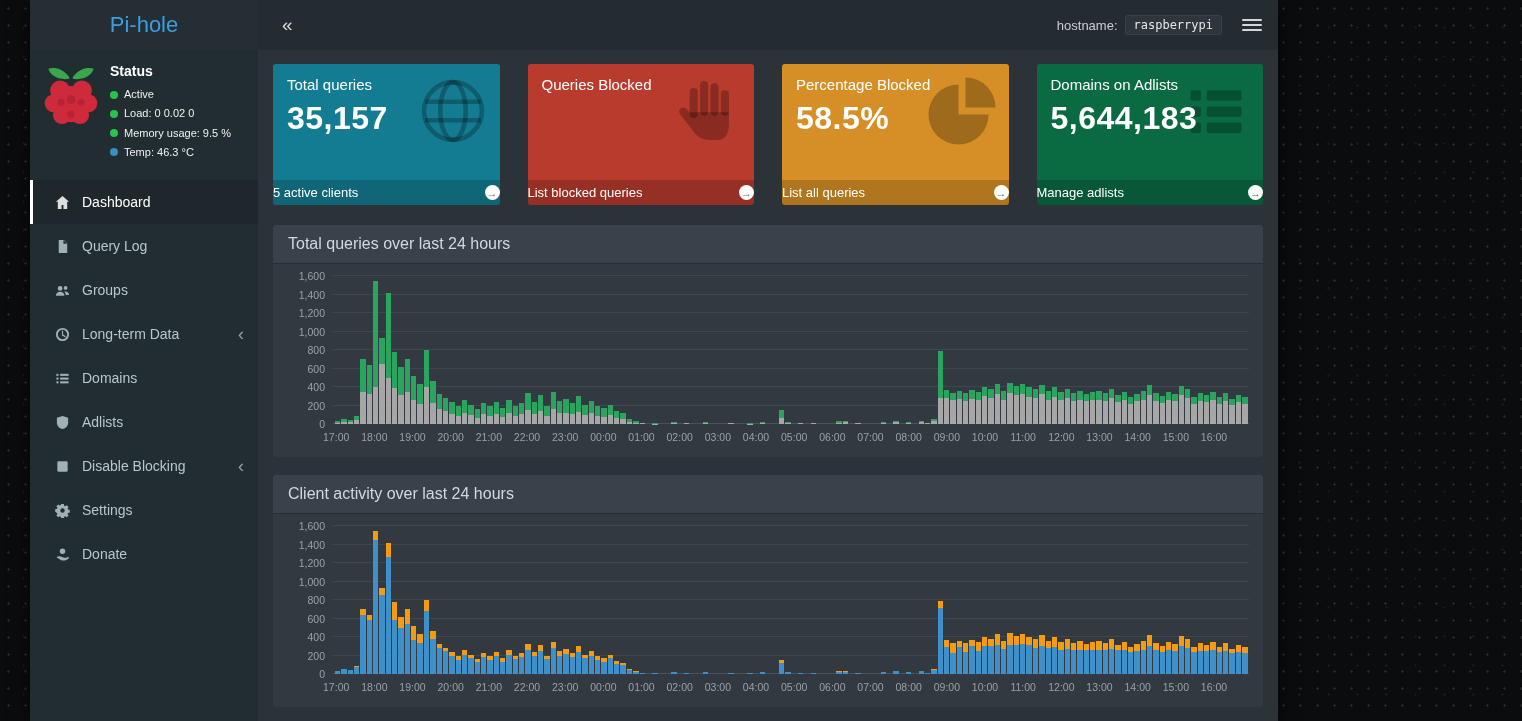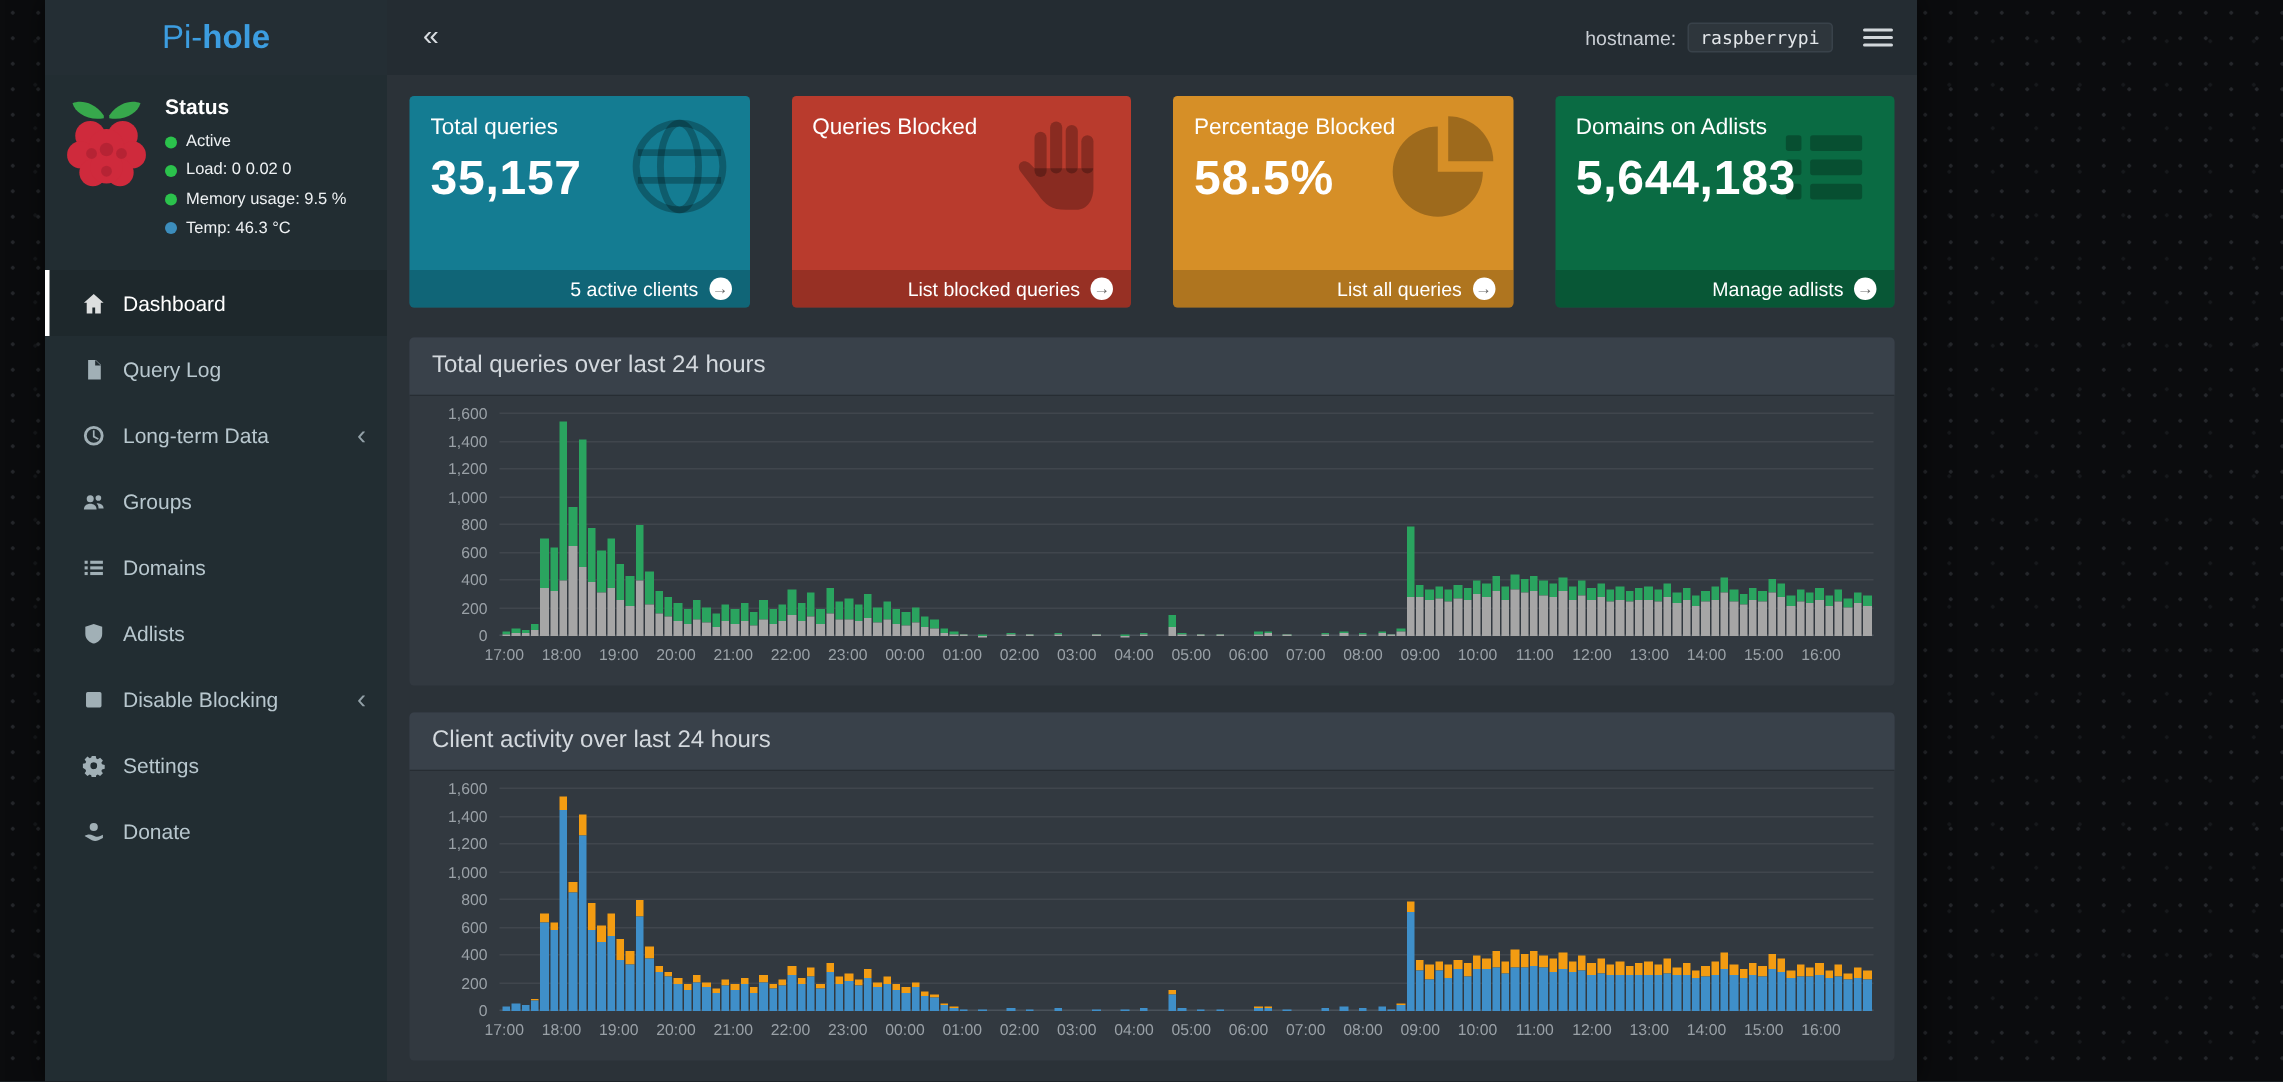--- a/index.html
+++ b/index.html
@@ -14,21 +14,21 @@
     background-position:0 0, 9px 13px;
     position:relative;
   }
   .app{ position:absolute; left:30px; top:0; width:1248px; height:721px; display:flex; box-shadow:0 0 18px rgba(0,0,0,.6); }
 
   
   .sidebar{ width:228px; background:#222d32; display:flex; flex-direction:column; flex-shrink:0; }
   .logo{ height:50px; background:#242e34; display:flex; align-items:center; justify-content:center;
          font-size:22px; color:#3c9de0; cursor:pointer; }
   .logo .pre{ font-weight:300; }
-  .logo .suf{ font-weight:700;text-align:center; }
+  .logo .suf{ font-weight:400;text-align:center; }
   .user-panel{ display:flex; gap:10px; padding:13px 10px 10px 12px; align-items:flex-start; }
   .rasp{ width:58px; height:66px; flex-shrink:0; }
   .status-title{ color:#fff; font-size:14px; font-weight:700; margin-bottom:6px; }
   .status-row{ display:flex; align-items:center; gap:6px; color:#eef1f3; font-size:11px; line-height:1.75; white-space:nowrap; }
   .dot{ width:8px; height:8px; border-radius:50%; flex-shrink:0; }
   .menu{ list-style:none; margin-top:8px; }
   .menu-item{ height:44px; display:flex; align-items:center; padding:0 12px 0 17px;
               color:#b8c7ce; font-size:14px; cursor:pointer; border-left:3px solid transparent; }
   .menu-item.active{ background:#1e282c; color:#fff; border-left-color:#fff; }
   .mi{ width:24px; display:inline-flex; justify-content:center; }
@@ -53,22 +53,22 @@
 
   
   .cards{ display:grid; grid-template-columns:repeat(4,1fr); gap:28px; margin-bottom:20px; }
   .small-box{ border-radius:3px; overflow:hidden; position:relative; color:#fff; min-height:122px;
               display:flex; flex-direction:column; }
   .sb-inner{ padding:12px 14px 10px; flex:1; position:relative; z-index:1; }
   .sb-label{ font-size:15px; font-weight:400; }
   .sb-value{ font-size:32px; font-weight:700; margin-top:7px; letter-spacing:.5px; }
   .sb-icon{ position:absolute; right:10px; top:10px; width:74px; height:74px; color:rgba(0,0,0,.26); z-index:0; }
   .sb-icon svg{ width:100%; height:100%; }
-  .sb-footer{ background:rgba(0,0,0,.18); padding:5px 12px; font-size:13px; display:flex;
-              justify-content:flex-end; align-items:center; gap:7px; cursor:pointer;margin-top:33px; }
+  .sb-footer{ background:rgba(0,0,0,.18); padding:5px 0; font-size:13px; display:flex;
+              justify-content:space-between; align-items:center; gap:7px; cursor:pointer;margin-top:33px; }
   .arrow-circle{ width:15px; height:15px; border-radius:50%; background:#fff; color:rgba(0,0,0,.6);
                  display:inline-flex; align-items:center; justify-content:center; font-size:11px; font-weight:700; }
   .arrow-circle::after{ content:"\2192"; }
 
   
   .panel{ background:#323940; border-radius:3px; margin-bottom:18px; }
   .panel-header{ padding:10px 15px; font-size:16px; color:#d3d8dd; background:#39414a;
                  border-bottom:1px solid #272d33; border-radius:3px 3px 0 0; }
   .panel-body{ padding:12px 14px 8px; }
   .chart{ display:flex; }
@@ -153,37 +153,37 @@
         <span class="mi">
             <svg viewBox="0 0 16 16">
               <path d="M4 1h5.5L13 4.5V15H4zm5 0v4h4z" fill-rule="evenodd"></path>
             </svg>
           </span>
         <span class="ml">Query Log</span>
       </li>
       <li class="menu-item">
         <span class="mi">
             <svg viewBox="0 0 16 16">
-              <path fill-rule="evenodd" d="M8 1a7 7 0 1 0 0 14A7 7 0 0 0 8 1zm0 2a5 5 0 1 1 0 10A5 5 0 0 1 8 3z"></path>
-              <path d="M7.4 4h1.2v4.1l3 1.8-.6 1L7.4 9z"></path>
-            </svg>
-          </span>
-        <span class="ml">Long-term Data</span>
-        <span class="chev"></span>
-      </li>
-      <li class="menu-item">
-        <span class="mi">
-            <svg viewBox="0 0 16 16">
               <circle cx="5.5" cy="5.8" r="2.5"></circle>
               <path d="M1 13.5c0-2.6 2-4.1 4.5-4.1S10 10.9 10 13.5z"></path>
               <circle cx="11.3" cy="5.3" r="2"></circle>
               <path d="M10.8 9.1c2.4.1 4.2 1.5 4.2 3.7h-3.6c0-1.5-.4-2.7-1.4-3.5z"></path>
             </svg>
           </span>
         <span class="ml">Groups</span>
+      </li>
+      <li class="menu-item">
+        <span class="mi">
+            <svg viewBox="0 0 16 16">
+              <path fill-rule="evenodd" d="M8 1a7 7 0 1 0 0 14A7 7 0 0 0 8 1zm0 2a5 5 0 1 1 0 10A5 5 0 0 1 8 3z"></path>
+              <path d="M7.4 4h1.2v4.1l3 1.8-.6 1L7.4 9z"></path>
+            </svg>
+          </span>
+        <span class="ml">Long-term Data</span>
+        <span class="chev"></span>
       </li>
       <li class="menu-item">
         <span class="mi">
             <svg viewBox="0 0 16 16">
               <rect x="1.5" y="3" width="2.2" height="2.2"></rect>
               <rect x="5.5" y="3" width="9" height="2.2"></rect>
               <rect x="1.5" y="7" width="2.2" height="2.2"></rect>
               <rect x="5.5" y="7" width="9" height="2.2"></rect>
               <rect x="1.5" y="11" width="2.2" height="2.2"></rect>
               <rect x="5.5" y="11" width="9" height="2.2"></rect>

